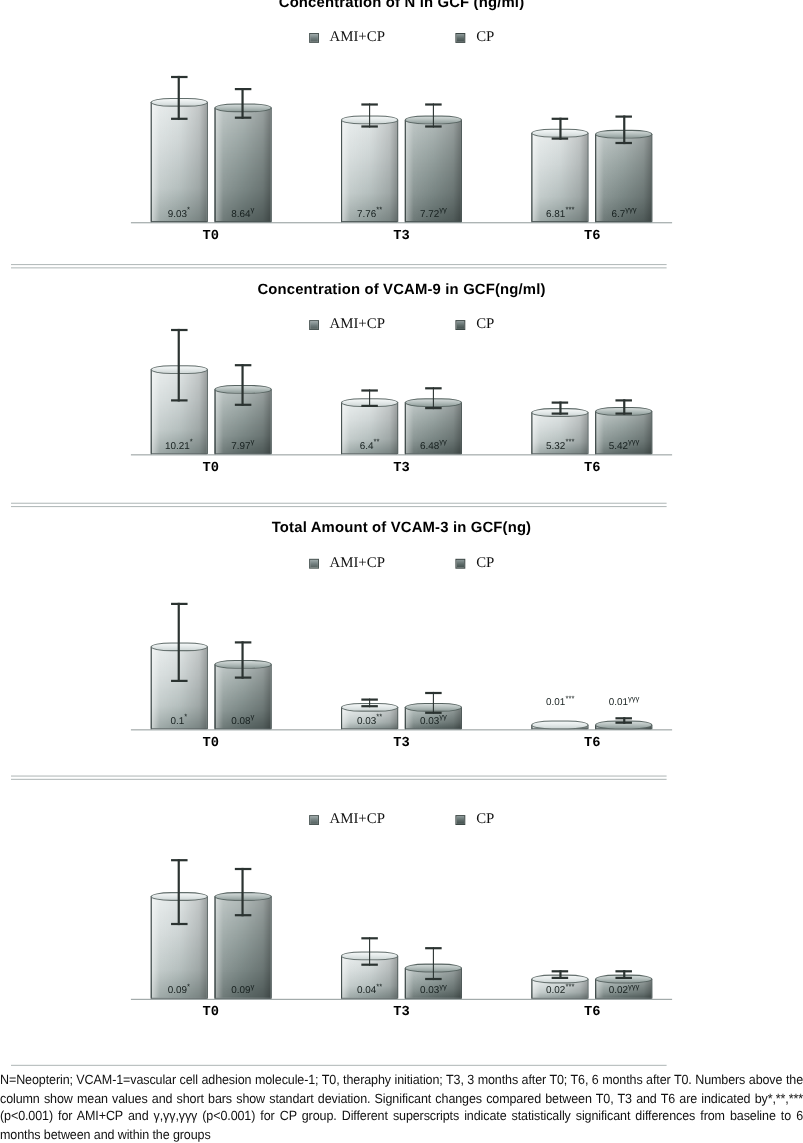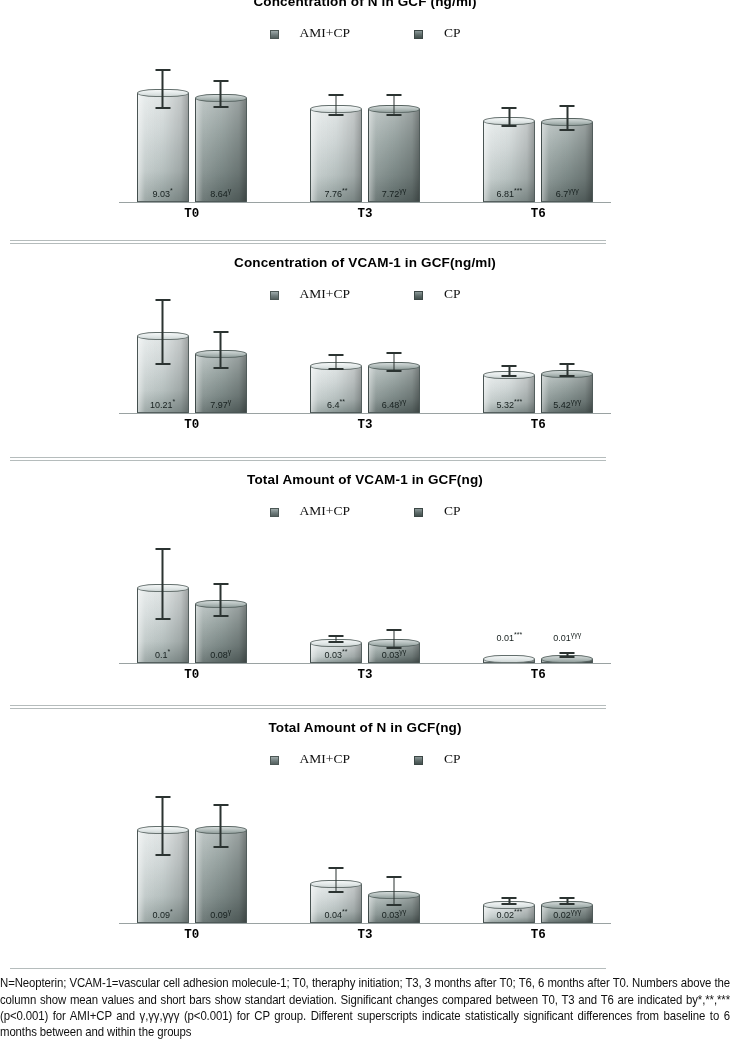--- a/index.html
+++ b/index.html
@@ -46,21 +46,21 @@
     align-items: center;
     gap: 64px;
     margin-top: 16px;
     font-family: "Liberation Serif", serif;
     font-size: 13.5px;
     color: #111;
   }
   .legend-entry {
     display: flex;
     align-items: center;
-    gap: 21px;
+    gap: 10px;
   }
   .legend-swatch {
     width: 7px;
     height: 7px;
     display: inline-block;
     position: relative;
     top: 1px;
   }
   .legend-swatch.s1 {
     background: linear-gradient(180deg,#9fabab 0%,#6f7c7c 55%,#55615f 100%);
@@ -380,21 +380,21 @@
       <div class="xlabels" id="xl1" style="position:relative;">
           <div class="xl">T0</div>
           <div class="xl">T3</div>
           <div class="xl">T6</div>
         </div>
     </div>
   </div>
   <div class="sep" style="top:240px;"></div>
 
   <div class="panel" style="top:255px;">
-    <div class="panel-title">Concentration of VCAM-1 in GCF(ng/ml)</div>
+    <div class="panel-title">Concentration of VCAM-9 in GCF(ng/ml)</div>
     <div class="legend">
       <div class="legend-entry">
         <span class="legend-swatch s1"></span>
         <span>AMI+CP</span>
       </div>
       <div class="legend-entry">
         <span class="legend-swatch s2"></span>
         <span>CP</span>
       </div>
     </div>
@@ -485,21 +485,21 @@
       <div class="xlabels" id="xl2" style="position:relative;">
           <div class="xl">T0</div>
           <div class="xl">T3</div>
           <div class="xl">T6</div>
         </div>
     </div>
   </div>
   <div class="sep" style="top:457px;"></div>
 
   <div class="panel" style="top:472px;">
-    <div class="panel-title">Total Amount of VCAM-1 in GCF(ng)</div>
+    <div class="panel-title">Total Amount of VCAM-3 in GCF(ng)</div>
     <div class="legend">
       <div class="legend-entry">
         <span class="legend-swatch s1"></span>
         <span>AMI+CP</span>
       </div>
       <div class="legend-entry">
         <span class="legend-swatch s2"></span>
         <span>CP</span>
       </div>
     </div>
@@ -585,21 +585,20 @@
       <div class="xlabels" id="xl3" style="position:relative;">
           <div class="xl">T0</div>
           <div class="xl">T3</div>
           <div class="xl">T6</div>
         </div>
     </div>
   </div>
   <div class="sep" style="top:705px;"></div>
 
   <div class="panel" style="top:720px;">
-    <div class="panel-title">Total Amount of  N in GCF(ng)</div>
     <div class="legend">
       <div class="legend-entry">
         <span class="legend-swatch s1"></span>
         <span>AMI+CP</span>
       </div>
       <div class="legend-entry">
         <span class="legend-swatch s2"></span>
         <span>CP</span>
       </div>
     </div>

